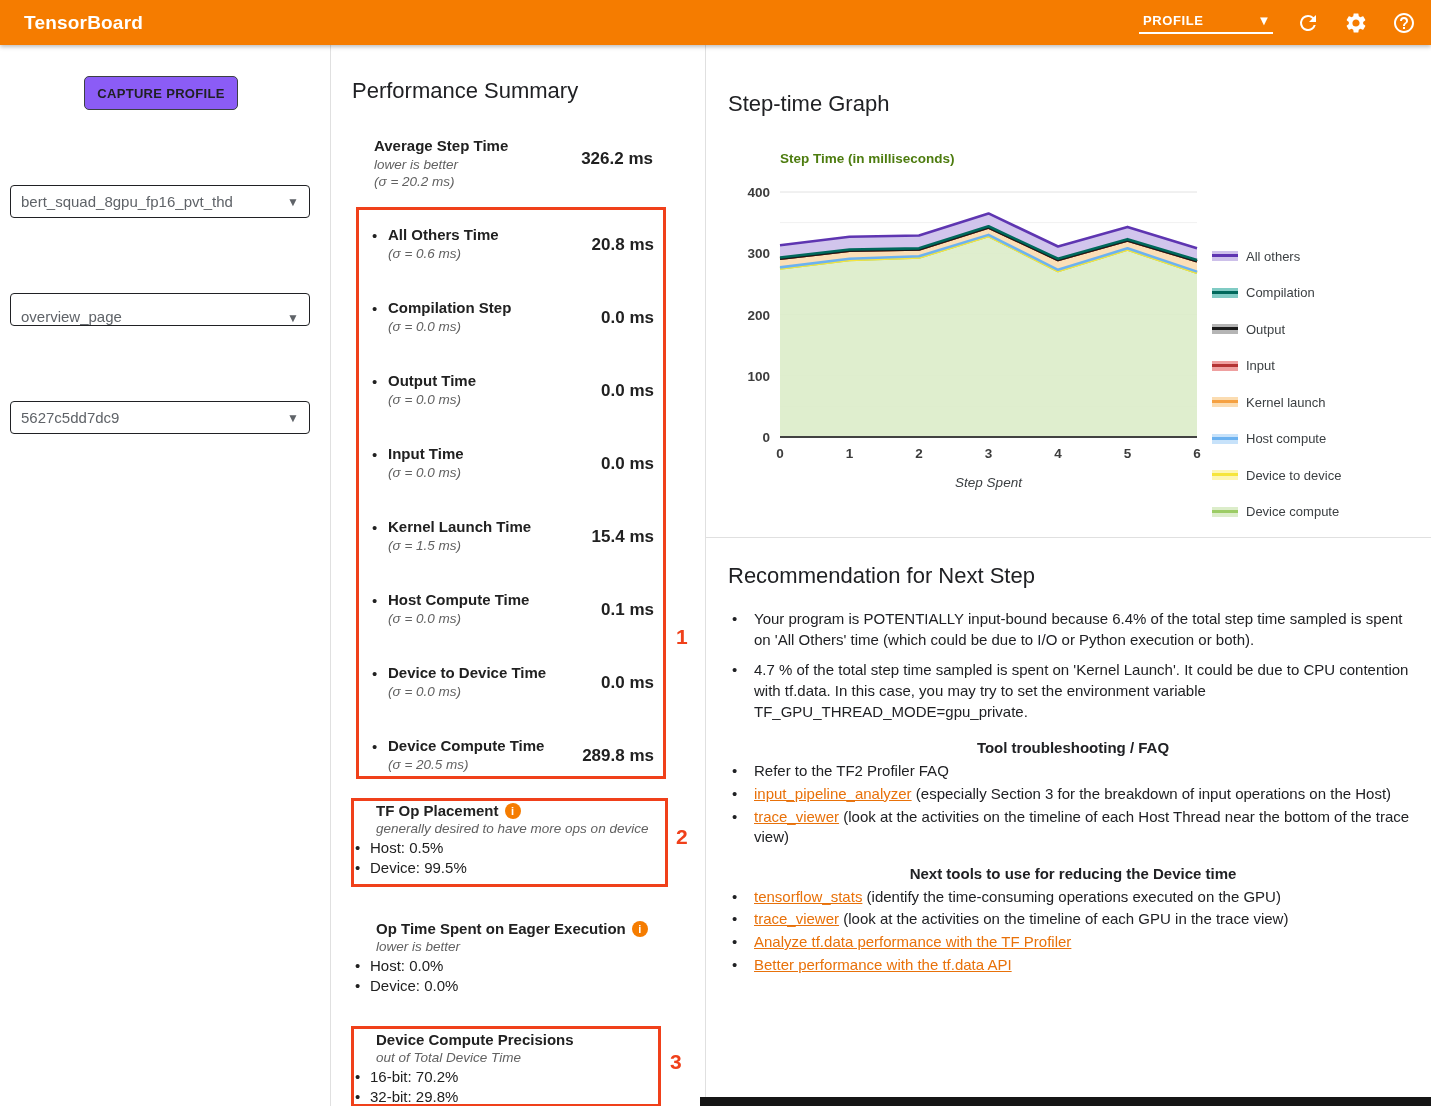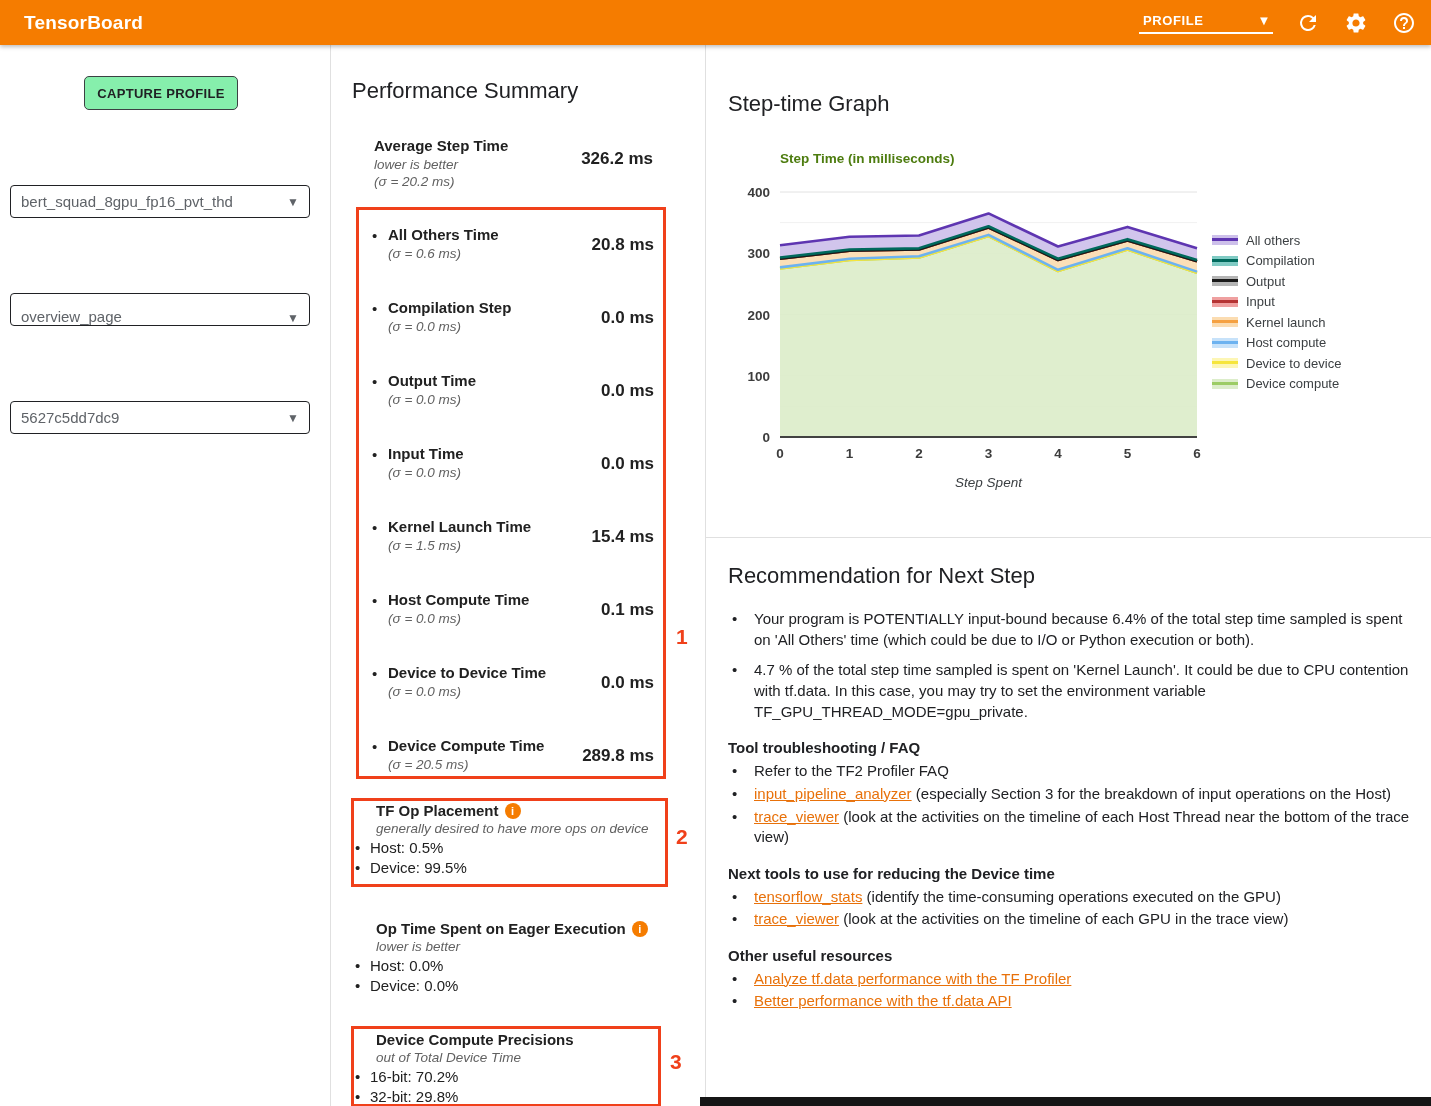--- a/index.html
+++ b/index.html
@@ -19,21 +19,21 @@
   .hicon svg{width:24px;height:24px;fill:#fff;}
 
   
   .sidebar{position:absolute;left:0;top:45px;width:330px;height:1061px;border-right:1px solid #e0e0e0;}
   .mid{position:absolute;left:330px;top:45px;width:375px;height:1061px;border-right:1px solid #e0e0e0;}
   .right-top{position:absolute;left:705px;top:45px;width:726px;height:492px;border-bottom:1px solid #e0e0e0;}
   .right-bottom{position:absolute;left:705px;top:537px;width:752px;height:560px;}
   .bottom-bar{position:absolute;left:700px;top:1097px;width:731px;height:9px;background:#151515;}
 
   
-  .capture-btn{position:absolute;left:84px;top:31px;width:154px;height:34px;background:#86efac;
+  .capture-btn{position:absolute;left:84px;top:31px;width:154px;height:34px;background:#8b5cf6;
                border:1px solid #3c4043;border-radius:5px;font-family:"Liberation Sans",sans-serif;
                font-size:13px;font-weight:700;letter-spacing:.3px;color:#202124;cursor:pointer;}
   .side-label{position:absolute;left:14px;font-size:16px;font-weight:700;color:#212121;}
   .side-select{position:absolute;left:10px;width:300px;height:33px;border:1px solid #202124;border-radius:4px;
                display:flex;align-items:center;padding:0 10px;box-sizing:border-box;cursor:pointer;background:#fff;}
   .side-select .val{font-size:15px;color:#5f6368;}
   .side-select .caret{margin-left:auto;color:#5f6368;font-size:12px;}
 
   
   .ps-title,.rt-title,.rb-title{font-size:22px;color:#202124;}
@@ -60,31 +60,31 @@
   .ann-num{position:absolute;color:#f0401a;font-size:21px;font-weight:700;z-index:5;}
 
   
   .rt-title{position:absolute;left:23px;top:46px;}
   .chart-title{position:absolute;left:75px;top:106px;font-size:13.5px;font-weight:700;color:#4d7c0f;}
   .chart-svg{position:absolute;left:0;top:0;width:726px;height:492px;}
   .x-axis-title{position:absolute;left:75px;top:430px;width:417px;text-align:center;
                 font-size:13.5px;font-style:italic;color:#3c4043;}
   .legend{position:absolute;left:1212px;top:188px;display:flex;flex-direction:column;gap:6.5px;z-index:4;}
   .legend{left:507px;}
-  .legend-row{display:flex;align-items:center;gap:8px;height:14px;}
+  .legend-row{display:flex;align-items:center;gap:8px;height:14px;margin-top:16px;}
   .legend-swatch{width:26px;height:10px;position:relative;}
   .legend-swatch .stripe{position:absolute;left:0;right:0;top:3px;height:3px;}
   .legend-label{font-size:13px;color:#3c4043;}
 
   
   .rb-title{position:absolute;left:23px;top:26px;}
   .rec-body{position:absolute;left:23px;top:62px;width:690px;font-size:15px;color:#202124;line-height:1.38;}
   .rec-bullet{display:flex;margin-top:10px;}
   .rec-bullet .bullet{width:22px;flex:none;text-align:left;padding-left:4px;}
-  .rec-heading{font-weight:700;margin-top:16px;}
+  .rec-heading{font-weight:700;margin-top:16px;text-align:center;}
   .rec-body a{color:#e8710a;text-decoration:underline;cursor:pointer;}
   .rec-tight .rec-bullet{margin-top:2px;}
 </style>
 </head>
 <body>
 
 <div class="app">
 
   <div class="header">
     <div class="header-title">TensorBoard</div>
@@ -369,21 +369,20 @@
         <div class="rec-tight">
           <div class="rec-bullet">
             <span class="bullet">•</span>
             <div><a>tensorflow_stats</a> (identify the time-consuming operations executed on the GPU)</div>
           </div>
           <div class="rec-bullet">
             <span class="bullet">•</span>
             <div><a>trace_viewer</a> (look at the activities on the timeline of each GPU in the trace view)</div>
           </div>
         </div>
-        <div class="rec-heading">Other useful resources</div>
         <div class="rec-tight">
           <div class="rec-bullet">
             <span class="bullet">•</span>
             <div><a>Analyze tf.data performance with the TF Profiler</a></div>
           </div>
           <div class="rec-bullet">
             <span class="bullet">•</span>
             <div><a>Better performance with the tf.data API</a></div>
           </div>
         </div>

